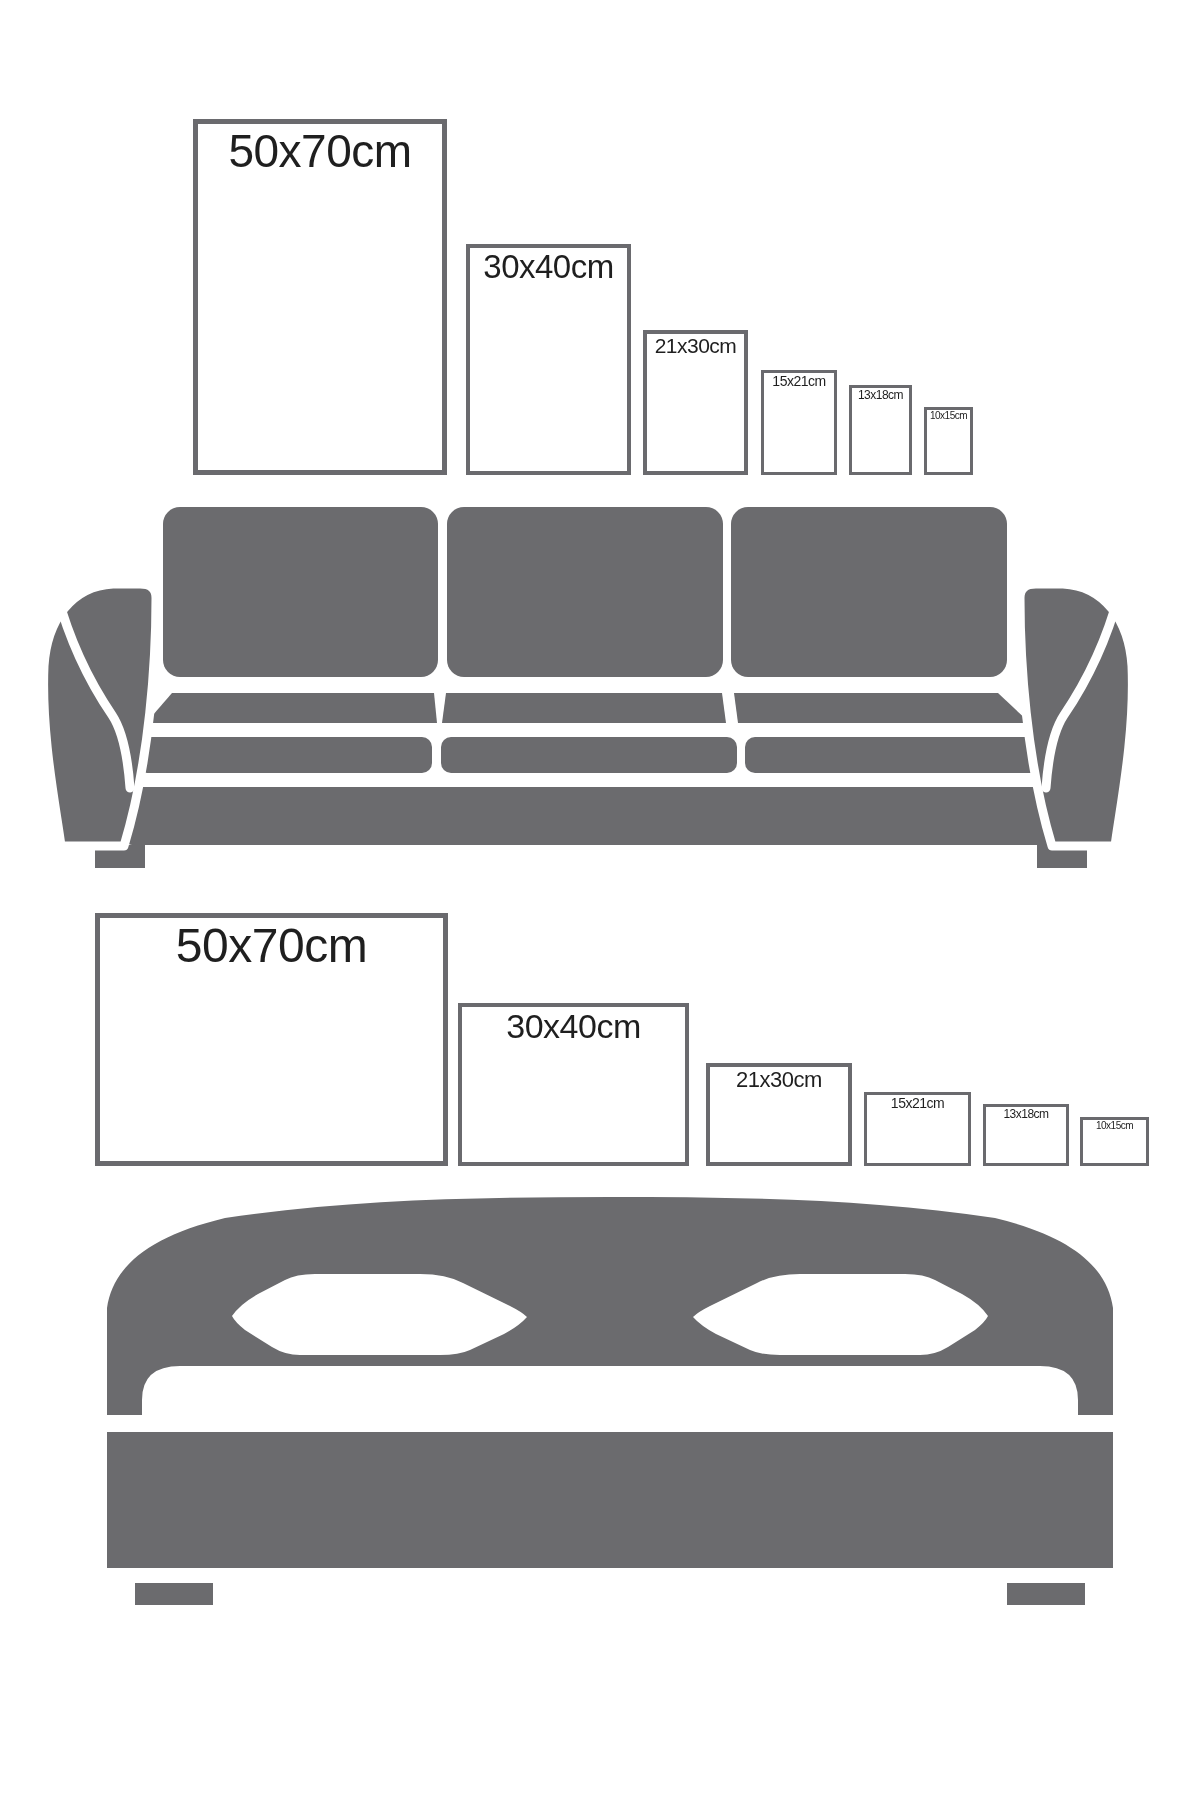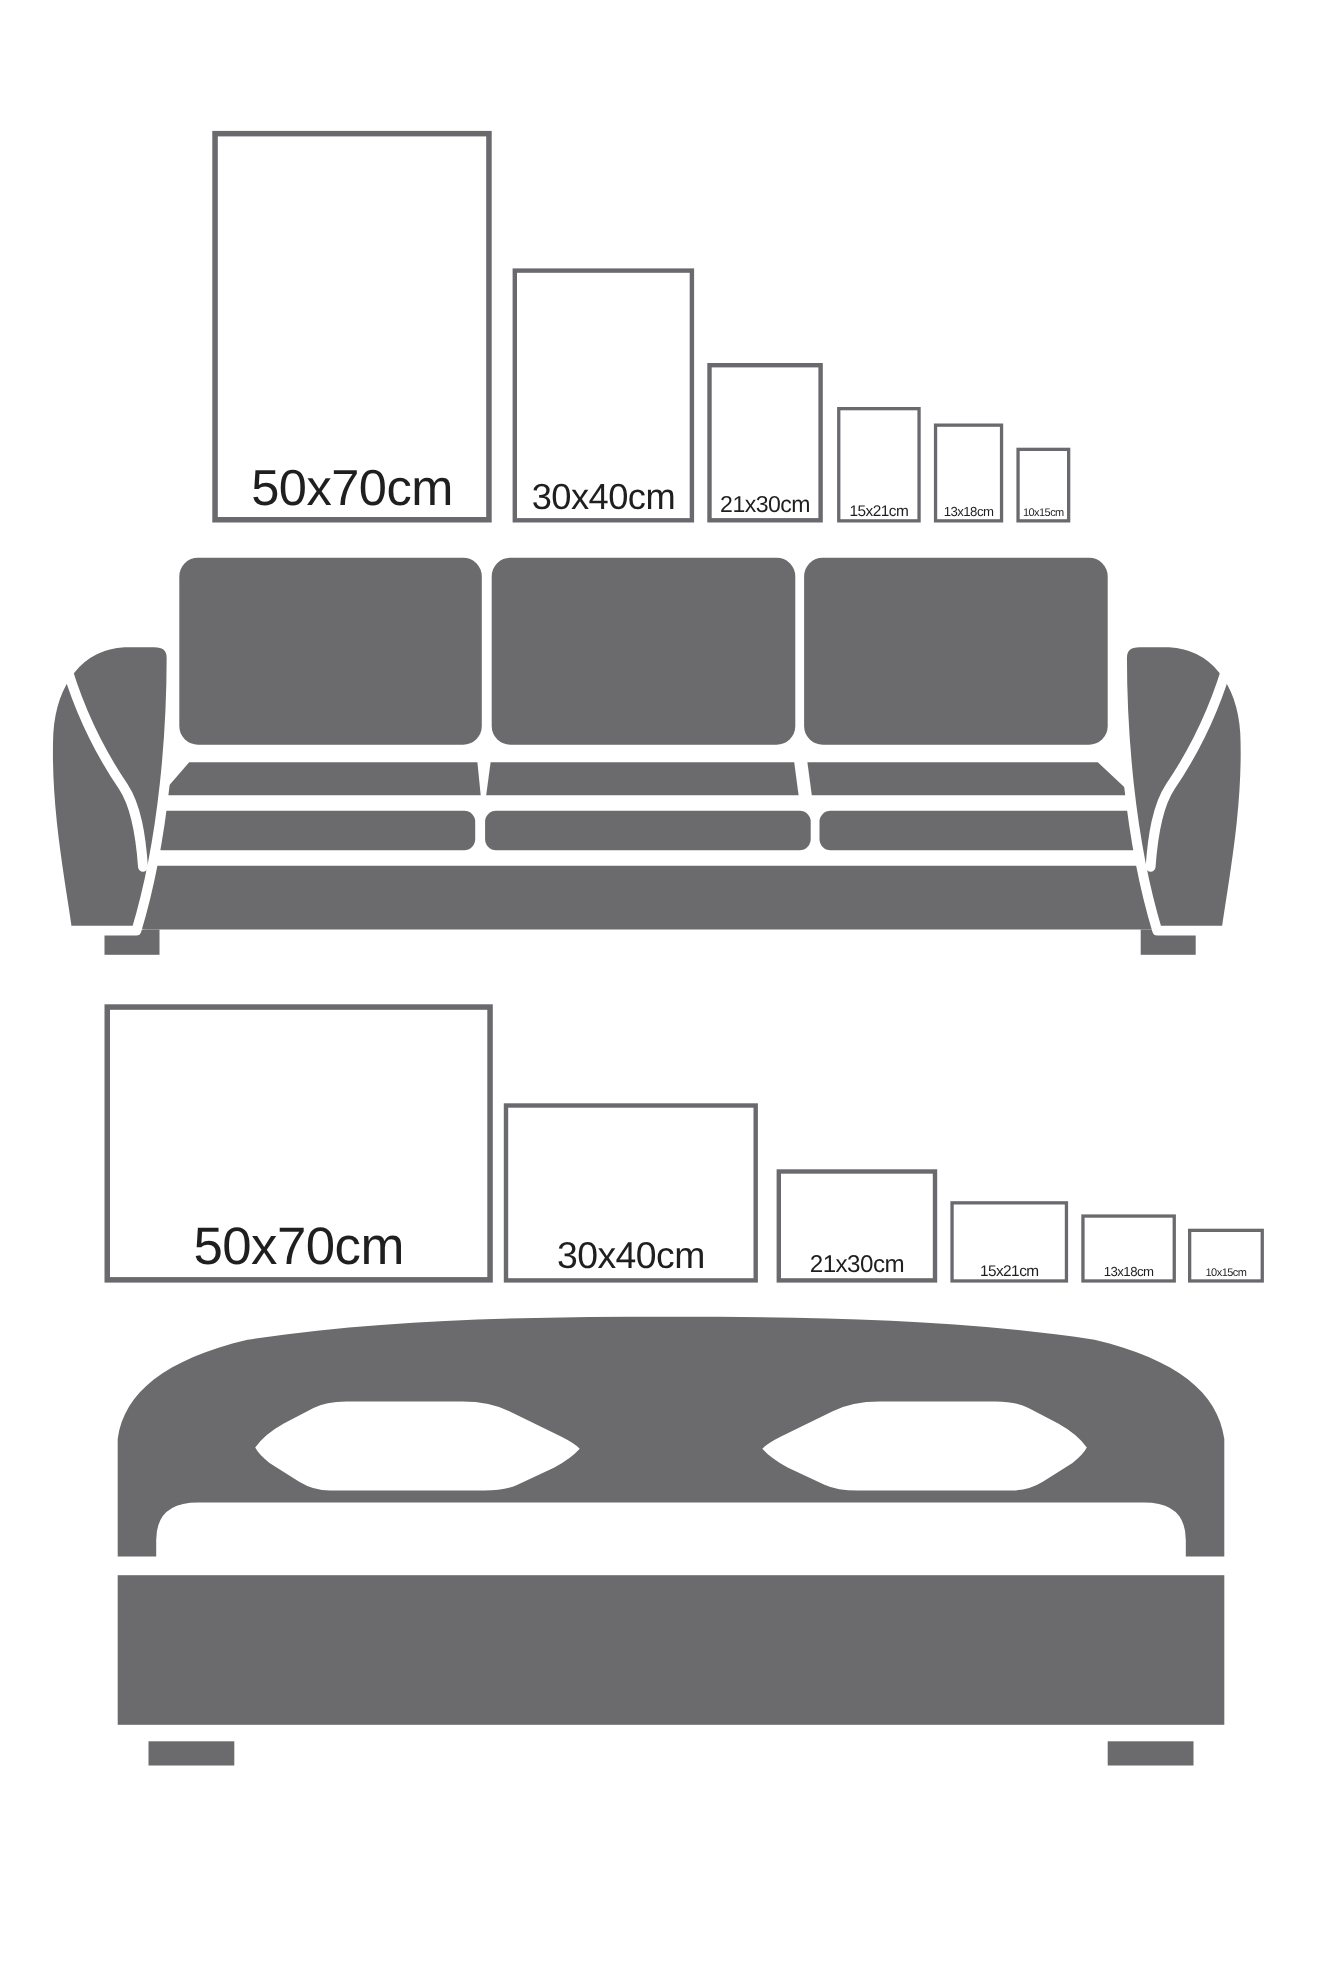--- a/index.html
+++ b/index.html
@@ -9,21 +9,21 @@
     font-family:"Liberation Sans","DejaVu Sans",sans-serif;
     position:relative;overflow:hidden;
   }
   .stage{position:absolute;left:0;top:0;width:1200px;height:1800px;}
   .furniture-layer{position:absolute;left:0;top:0;width:1200px;height:1800px;}
   .frame{
     position:absolute;
     background:#ffffff;
     border-style:solid;
     border-color:#6a6a6e;
-    display:flex;align-items:flex-end;justify-content:center;
+    display:flex;align-items:flex-start;justify-content:center;
     color:#1f1f1f;
     box-sizing:border-box;
     z-index:2;
   }
   .frame span{white-space:nowrap;letter-spacing:-0.5px;}
   
   .tf1{left:193px;top:119px;width:254px;height:356px;border-width:5px;font-size:46px;}
   .tf2{left:466px;top:244px;width:165px;height:231px;border-width:4px;font-size:33px;}
   .tf3{left:643px;top:330px;width:105px;height:145px;border-width:4px;font-size:21px;}
   .tf4{left:761px;top:370px;width:76px;height:105px;border-width:3px;font-size:14px;letter-spacing:0;}

